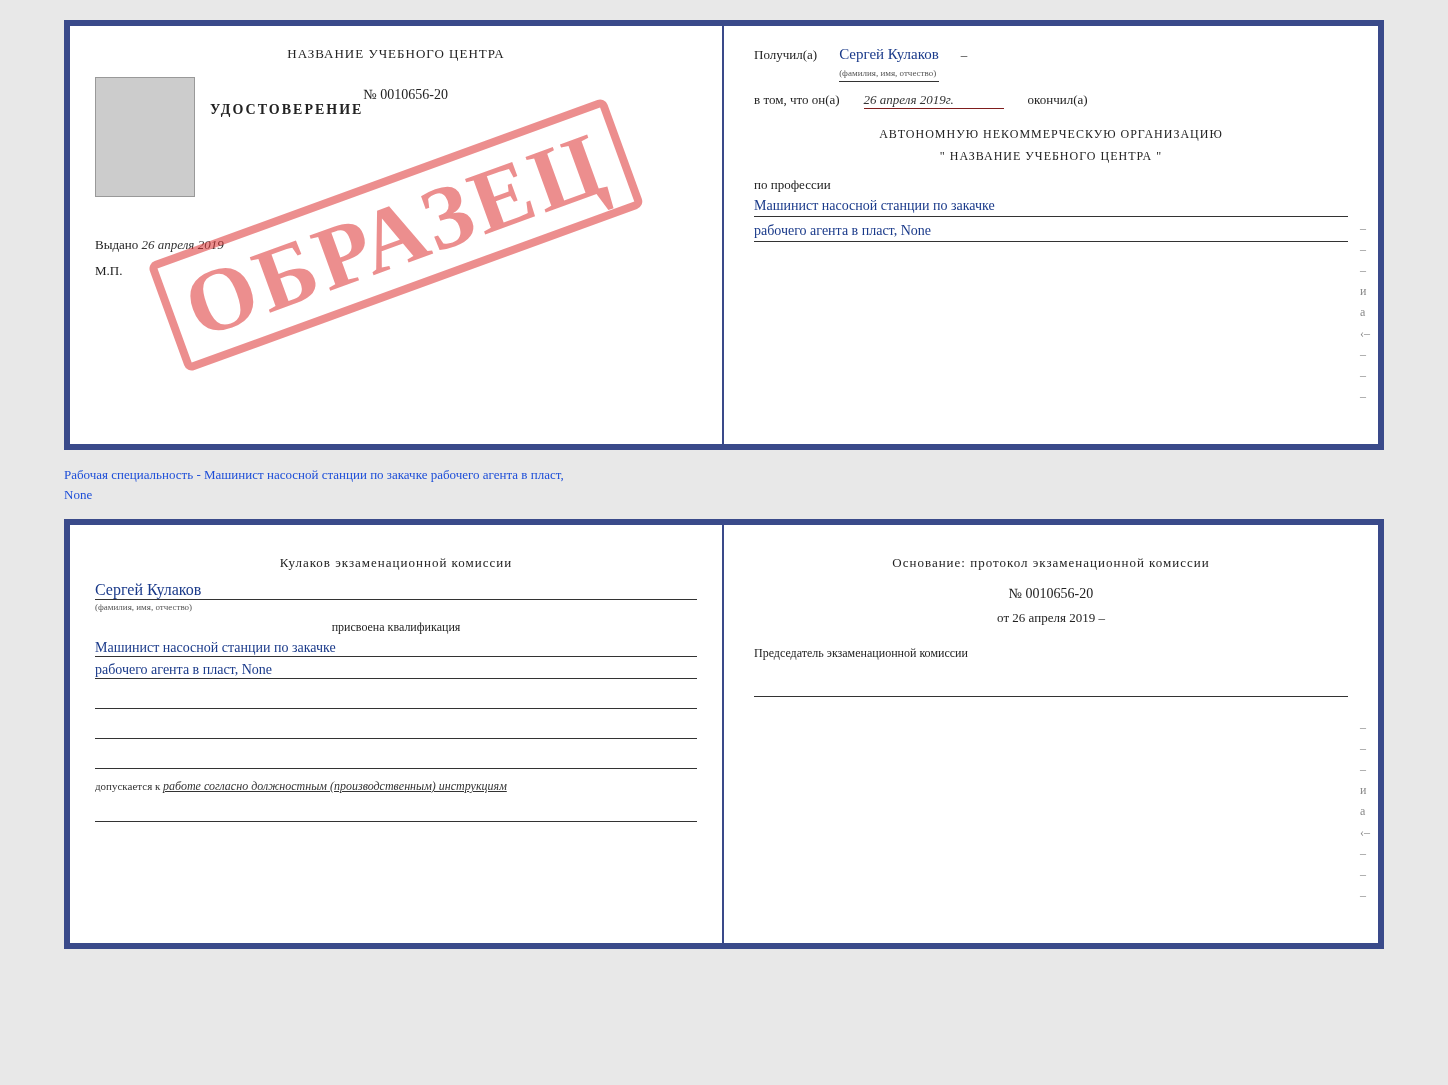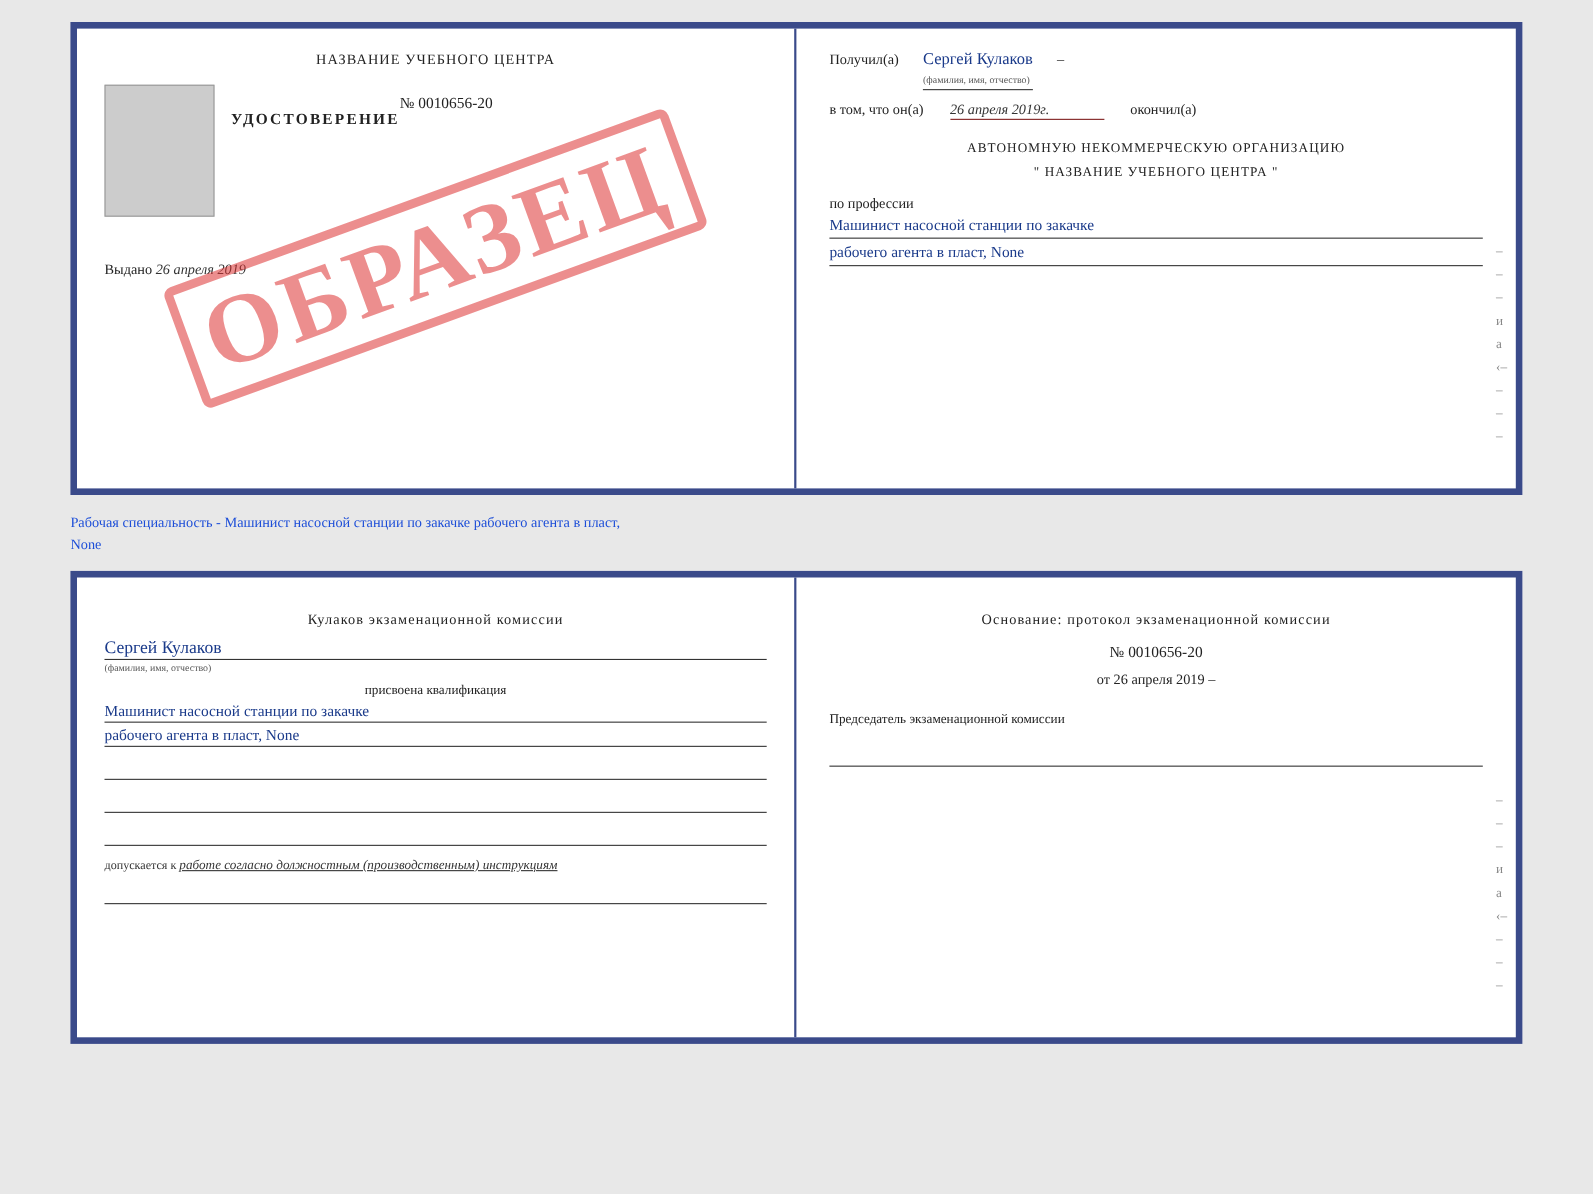--- a/index.html
+++ b/index.html
@@ -334,20 +334,21 @@
         <div class="cert-label">УДОСТОВЕРЕНИЕ</div>
         <div class="cert-number">№ 0010656-20</div>
       </div>
     </div>
 
     <div class="issued-line">
       <span>Выдано</span>
       <span class="italic-hand">26 апреля 2019</span>
     </div>
 
+    <div class="mp-label">М.П.</div>
 
     <div class="watermark">ОБРАЗЕЦ</div>
   </div>
 
   <div class="panel-right">
 
     <div class="received-line">
       <span>Получил(а)</span>
       <span class="handwritten">
         <span>Сергей Кулаков</span>

